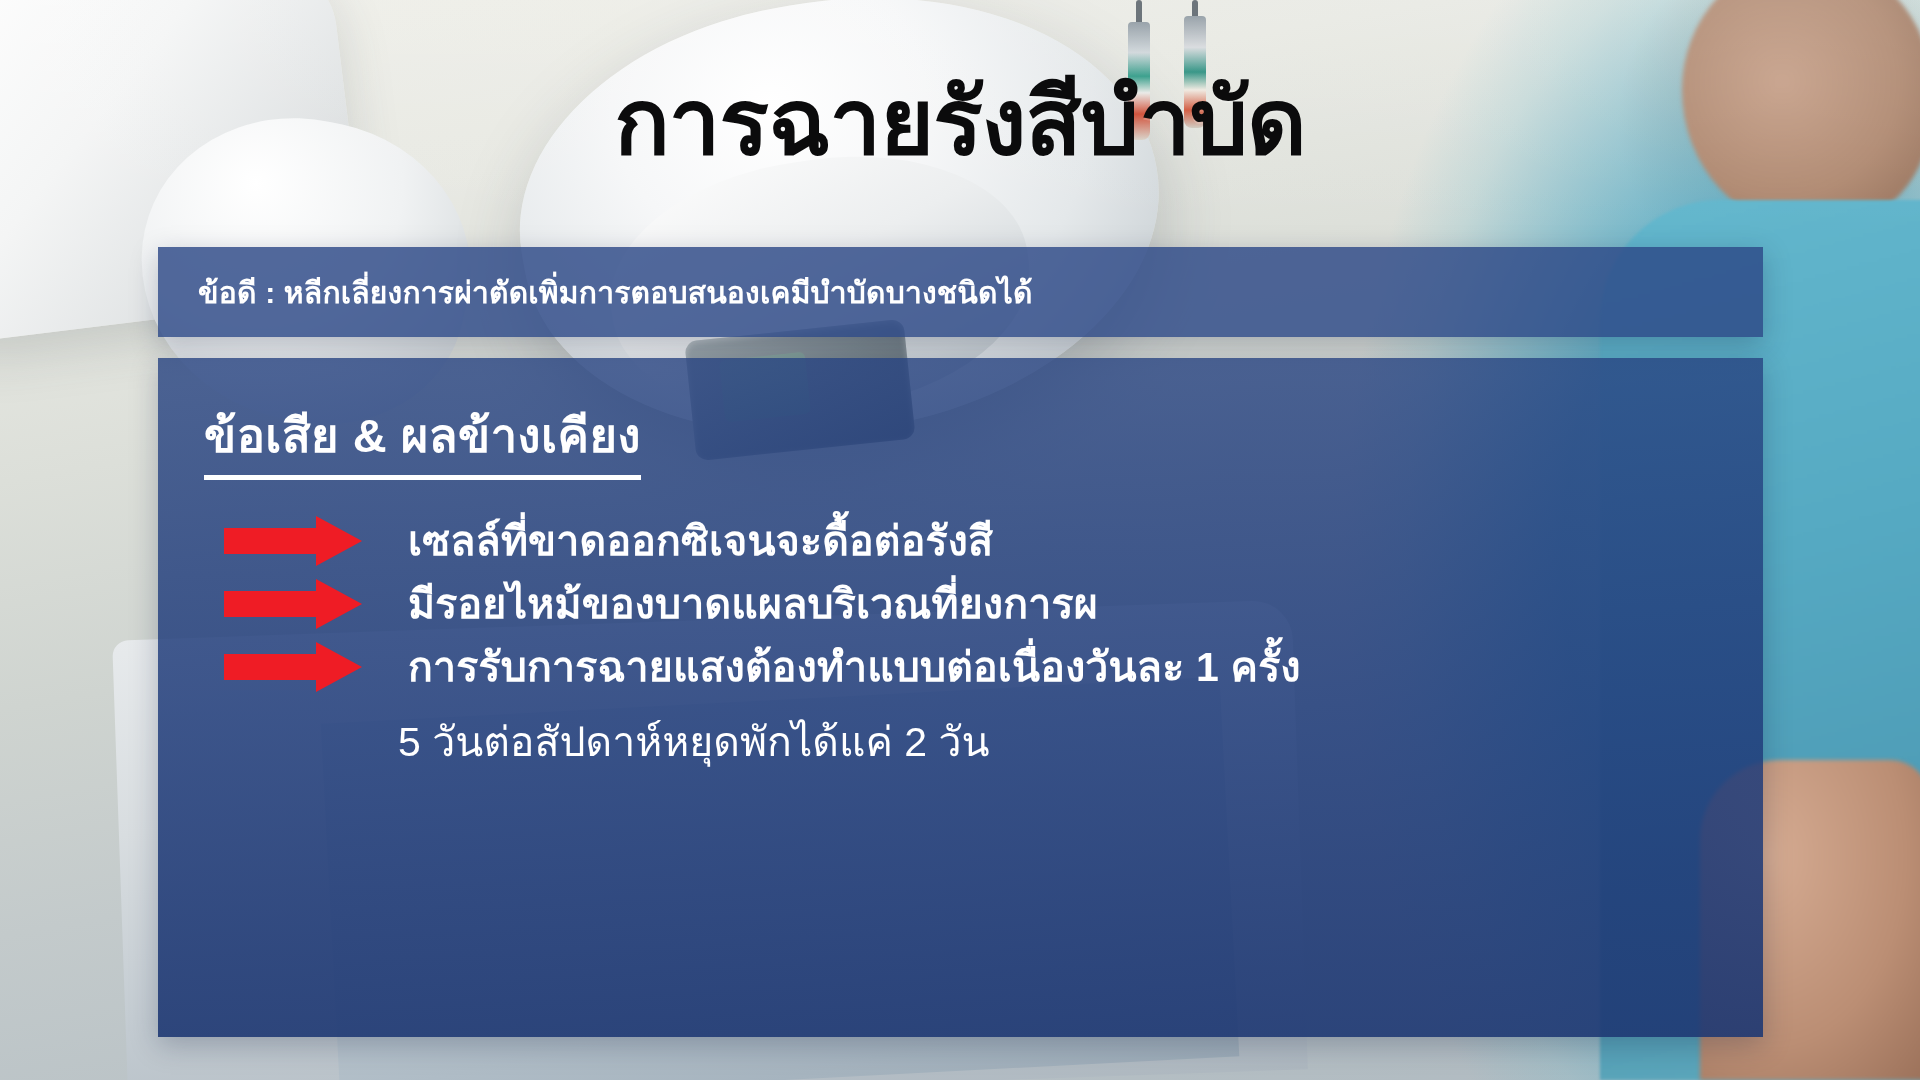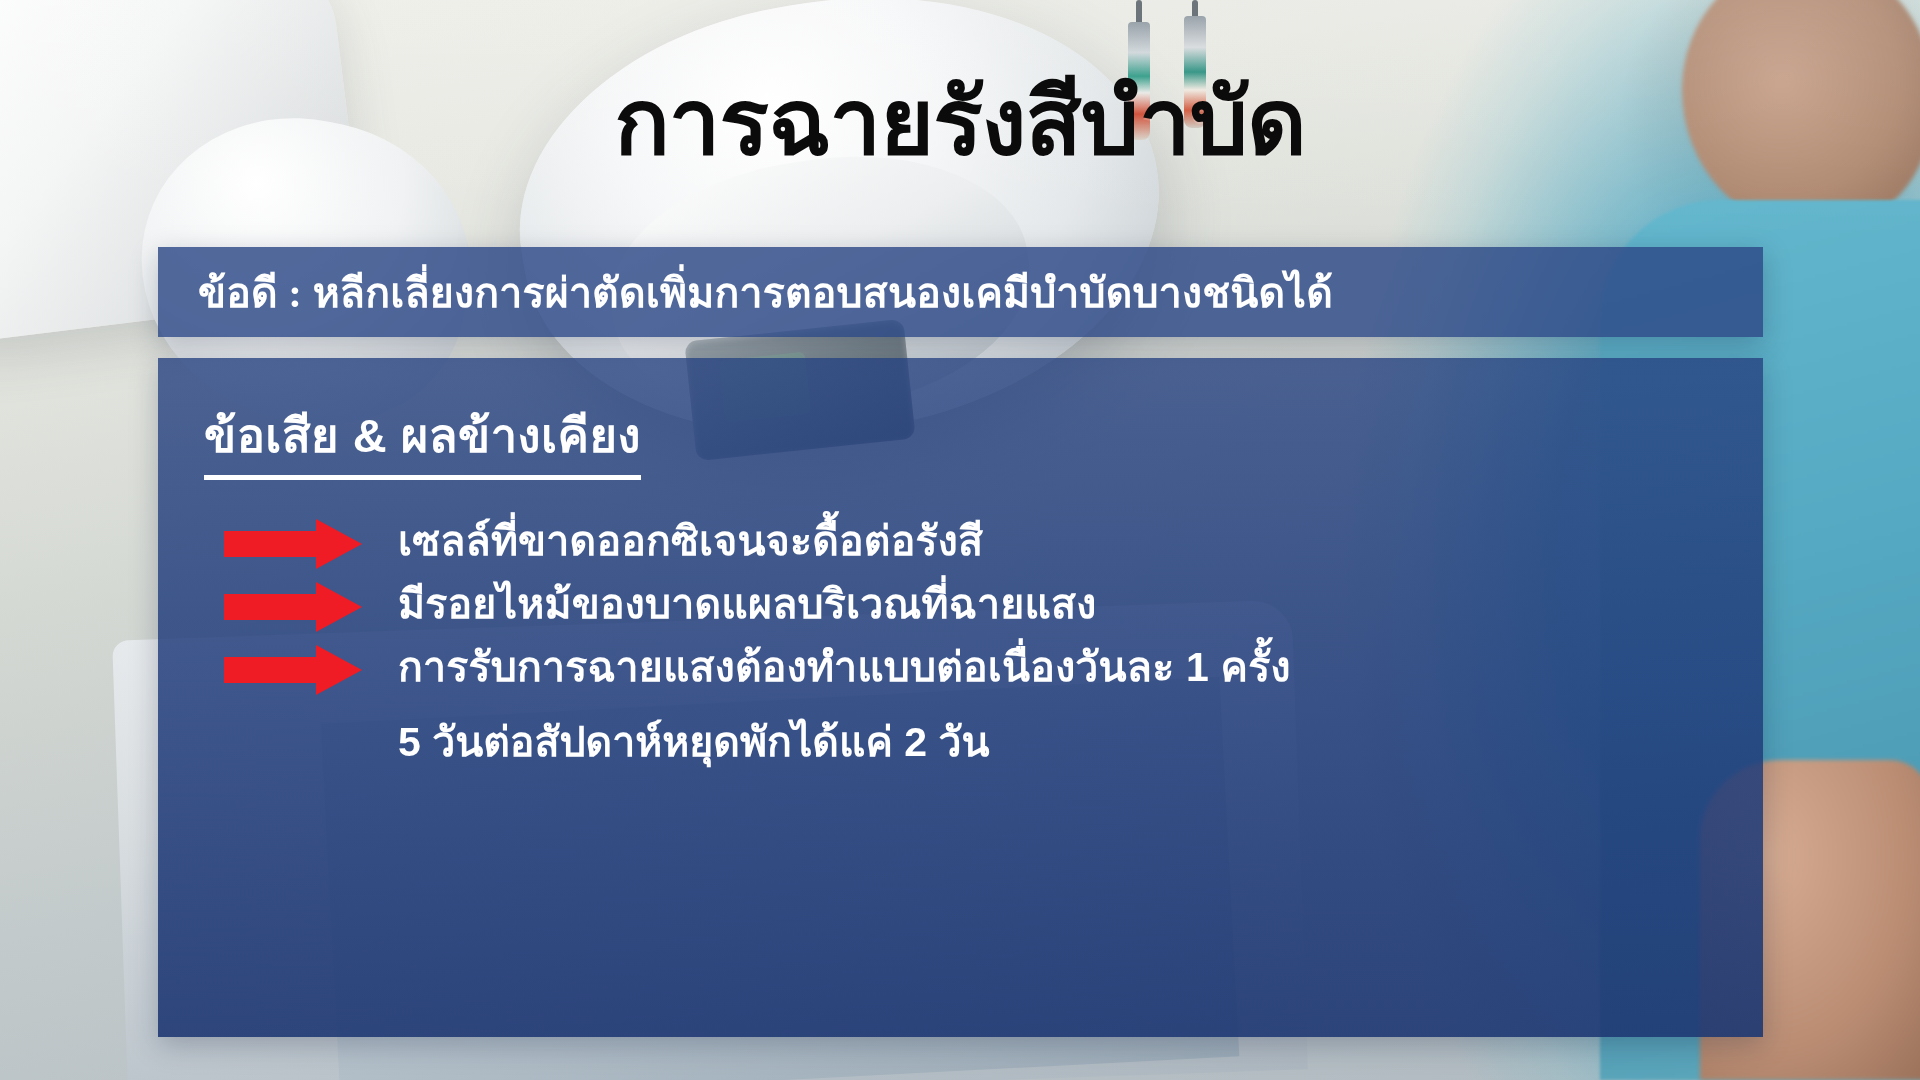--- a/index.html
+++ b/index.html
@@ -124,46 +124,46 @@
     z-index:5;
     background:rgba(44,72,134,.82);
     box-shadow:0 8px 26px rgba(16,28,58,.25);
   }
   .panel-pros{
     left:158px; top:247px; width:1605px; height:90px;
     display:flex; align-items:center;
   }
   .panel-pros .pros-text{
     color:#ffffff;
-    font-size:41px;
+    font-size:30px;
     font-weight:bold;
     padding-left:40px;
     white-space:nowrap;
     letter-spacing:.2px;
-    font-family:Liberation Serif, serif;
   }
   .panel-cons{
     left:158px; top:358px; width:1605px; height:679px;
     background:linear-gradient(180deg,rgba(38,66,128,.80) 0%,rgba(32,60,122,.86) 55%,rgba(29,55,114,.90) 100%);
     padding:40px 46px 0 46px;
   }
   .cons-head{
     color:#ffffff;
     font-size:47px;
     font-weight:bold;
     display:inline-block;
     border-bottom:5px solid #ffffff;
     padding-bottom:2px;
     margin-bottom:34px;
     letter-spacing:.5px;
   }
   .cons-list{ list-style:none; }
   .cons-row{
-    display:flex; align-items:flex-end;
+    display:flex; align-items:center;
     margin-bottom:8px;
+    gap:10px;
   }
   .arrow{
     flex:0 0 auto;
     width:148px; height:50px;
     position:relative;
     margin-right:26px;
     margin-left:20px;
   }
   .arrow .shaft{
     position:absolute; left:0; top:12px; width:98px; height:26px;
@@ -179,21 +179,21 @@
     color:#ffffff;
     font-size:41px;
     font-weight:bold;
     line-height:1.34;
     letter-spacing:.2px;
     white-space:nowrap;
   }
   .cons-cont{
     color:#ffffff;
     font-size:41px;
-    font-weight:bold;
+    font-weight:normal;
     line-height:1.34;
     margin-left:194px;
     margin-top:20px;
     white-space:nowrap;
   }
 </style>
 </head>
 <body>
 
 <div id="slide">
@@ -231,21 +231,21 @@
             <i class="shaft"></i>
             <i class="tip"></i>
           </span>
         <span class="cons-text">เซลล์ที่ขาดออกซิเจนจะดื้อต่อรังสี</span>
       </li>
       <li class="cons-row">
         <span class="arrow">
             <i class="shaft"></i>
             <i class="tip"></i>
           </span>
-        <span class="cons-text">มีรอยไหม้ของบาดแผลบริเวณที่ฉายแสง</span>
+        <span class="cons-text">มีรอยไหม้ของบาดแผลบริเวณที่ยงการผ</span>
       </li>
       <li class="cons-row">
         <span class="arrow">
             <i class="shaft"></i>
             <i class="tip"></i>
           </span>
         <span class="cons-text">การรับการฉายแสงต้องทำแบบต่อเนื่องวันละ 1 ครั้ง</span>
       </li>
       <li>
         <div class="cons-cont">5 วันต่อสัปดาห์หยุดพักได้แค่ 2 วัน</div>

